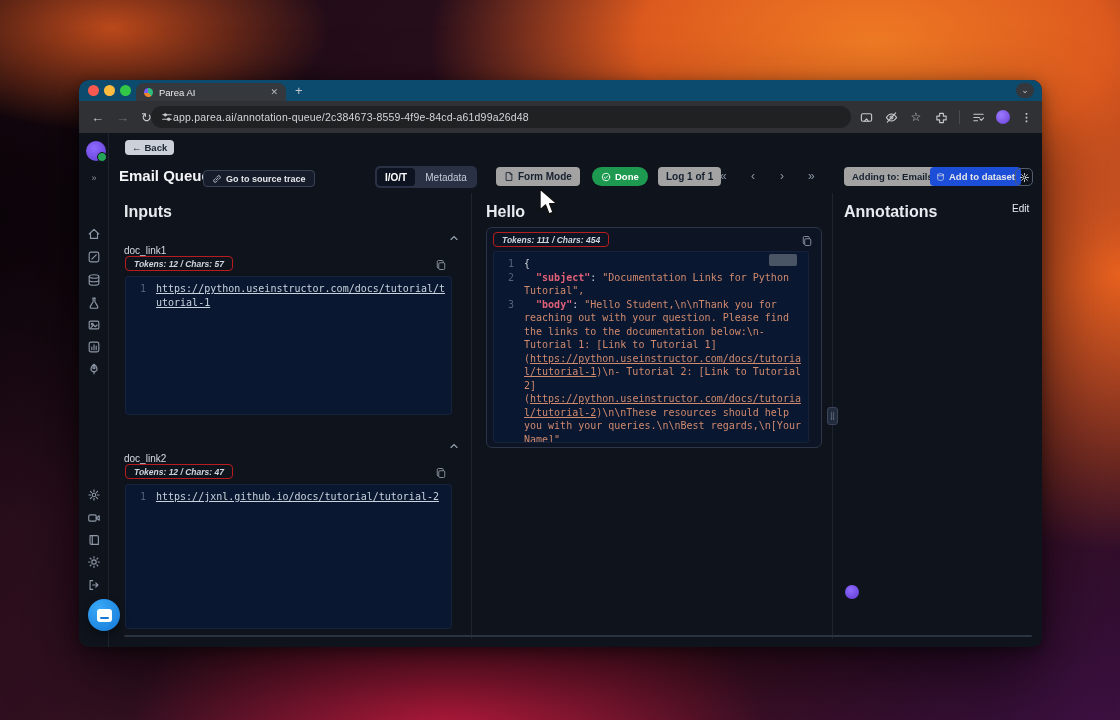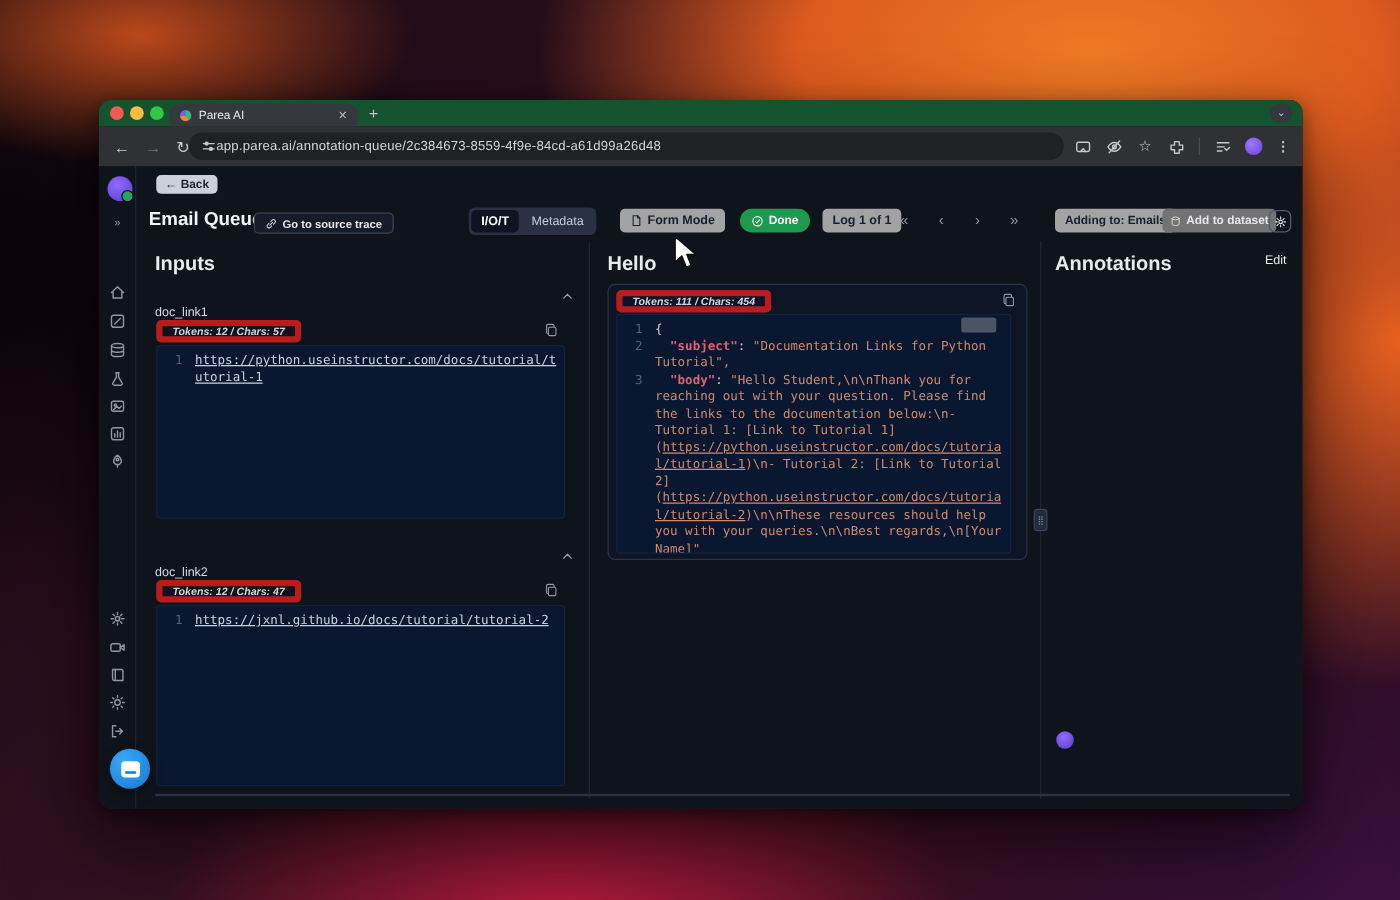--- a/index.html
+++ b/index.html
@@ -17,21 +17,21 @@
       radial-gradient(50% 60% at 0% 30%, #0b0409 0%, rgba(11,4,9,0) 70%),
       linear-gradient(135deg,#170a12 0%, #331021 45%, #4a1226 70%, #1f0b1d 100%);
   }
 
   
   .window {
     position:absolute; left:79px; top:80px; width:963px; height:567px;
     border-radius:10px; overflow:hidden; background:#1b1d1f;
     box-shadow:0 30px 70px rgba(0,0,0,.6), 0 4px 16px rgba(0,0,0,.45);
   }
-  .tabstrip { position:relative; height:21px; background:#14532d; }
+  .tabstrip { position:relative; height:21px; background:#0c4a6e; }
   .traffic { position:absolute; top:5px; width:11px; height:11px; border-radius:50%; }
   .t-red { left:9px;  background:#f75950; }
   .t-yel { left:25px; background:#fdbc40; }
   .t-grn { left:41px; background:#33c748; }
   .tab {
     position:absolute; left:57px; top:3px; width:150px; height:18px;
     background:#35383c; border-radius:8px 8px 0 0;
     display:flex; align-items:center; padding:0 8px; gap:6px;
   }
   .favicon { width:9px; height:9px; border-radius:50%;
@@ -75,21 +75,21 @@
     display:flex; align-items:center; justify-content:center;
     box-shadow:0 4px 10px rgba(0,0,0,.4); }
   .intercom-glyph { width:15px; height:13px; background:#fff; border-radius:3px; position:relative; }
   .intercom-glyph::after { content:""; position:absolute; left:3px; right:3px; bottom:3px; height:2px;
     border-radius:2px; background:#1478d6; }
 
   
   .btn { display:inline-flex; align-items:center; gap:4px; border-radius:4px;
     font-size:10px; font-weight:bold; padding:0 8px; height:19px; white-space:nowrap; }
   .btn-light { background:#a3a3a3; color:#16202e; }
-  .btn-dark  { background:#737373; color:#e5e7eb; }
+  .btn-dark  { background:#1d4ed8; color:#e5e7eb; }
   .btn-green { background:#1d9a50; color:#fff; border-radius:10px; }
   .back-btn { position:absolute; left:46px; top:7px; height:15px; padding:0 7px; border-radius:4px;
     background:#ccd1d9; color:#1c2531; font-size:9.5px; font-weight:bold;
     display:inline-flex; align-items:center; gap:3px; }
   .page-title { position:absolute; left:40px; top:34px; font-size:15px; font-weight:bold; color:#f3f4f6; }
   .src-trace { position:absolute; left:124px; top:37px; height:17px; padding:0 8px;
     border:1px solid #3a4356; border-radius:4px; background:#161c29;
     display:inline-flex; align-items:center; gap:4px; font-size:9px; font-weight:bold; color:#e5e7eb; }
   .tabgroup { position:absolute; left:296px; top:33px; height:22px; background:#2a3144;
     border-radius:5px; display:flex; align-items:center; padding:2px; gap:2px; }
@@ -109,21 +109,21 @@
   .col-head { position:absolute; font-size:16px; font-weight:bold; color:#e7eaef; }
   .divider-v { position:absolute; top:60px; bottom:8px; width:1px; background:#1d2430; }
   .drag-handle { position:absolute; left:748px; top:274px; width:11px; height:18px; border-radius:3px;
     background:#232c3d; border:1px solid #39445a; z-index:5;
     display:flex; align-items:center; justify-content:center; color:#7d8aa0; font-size:7px; letter-spacing:0; }
 
   
   .field-label { position:absolute; font-size:10px; font-weight:normal; color:#d6dbe3;margin-top:15px; }
   .chev { position:absolute; width:12px; height:12px; }
   .chev svg { width:12px; height:12px; stroke:#9aa4b2; fill:none; stroke-width:1.5; stroke-linecap:round; }
-  .tokens-badge { position:absolute; height:15px; padding:4px 8px; border:5px solid #b91c1c; border-radius:4px;
+  .tokens-badge { position:absolute; height:15px; padding:4px 8px; border:1px solid #b91c1c; border-radius:4px;
     display:inline-flex; align-items:center; font-size:8.5px; font-style:italic; font-weight:bold; color:#cfd6df;text-align:right; }
   .copy-ic { position:absolute; width:12px; height:12px; }
   .copy-ic svg { width:12px; height:12px; stroke:#8e97a6; fill:none; stroke-width:1.2; }
 
   .codeblock { position:absolute; background:#0a1730; border:1px solid #16223c; border-radius:3px;
     padding:5px 4px; overflow:hidden;
     font-family:"DejaVu Sans Mono","Liberation Mono",monospace; font-size:10px; line-height:13.5px; }
   .code-line { display:flex; }
   .gutter { width:26px; flex-shrink:0; text-align:right; padding-right:10px; color:#51627c; }
   .code-text { flex:1; white-space:pre-wrap; overflow-wrap:break-word; word-break:break-word; color:#ccd3dd; }

